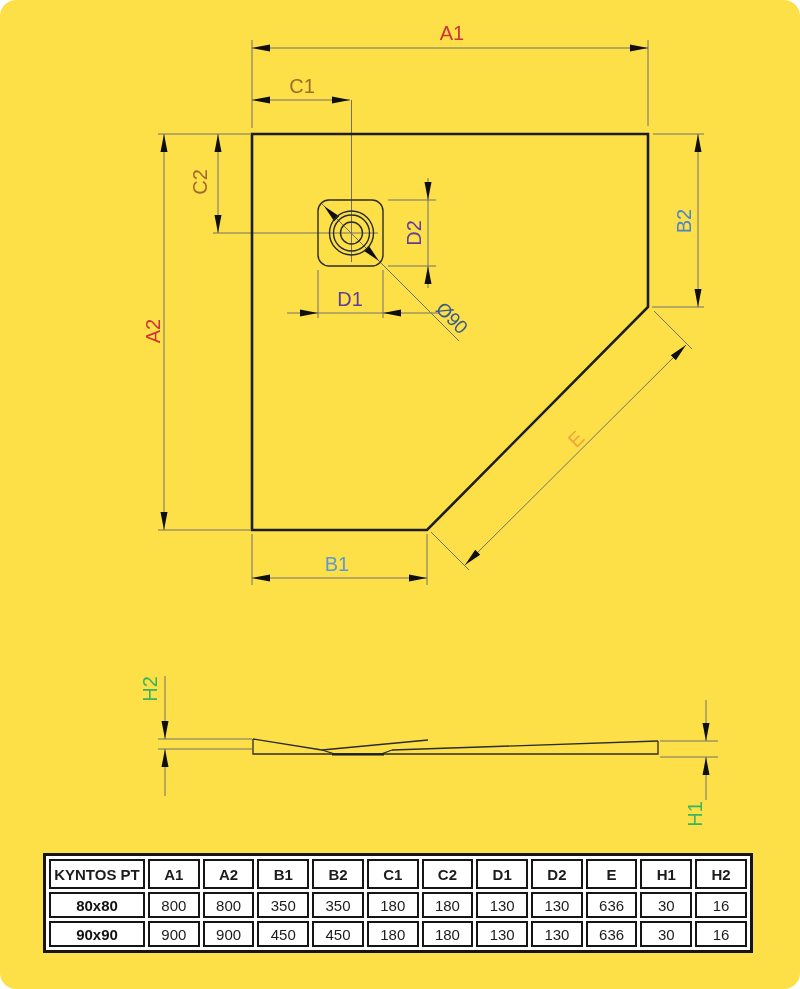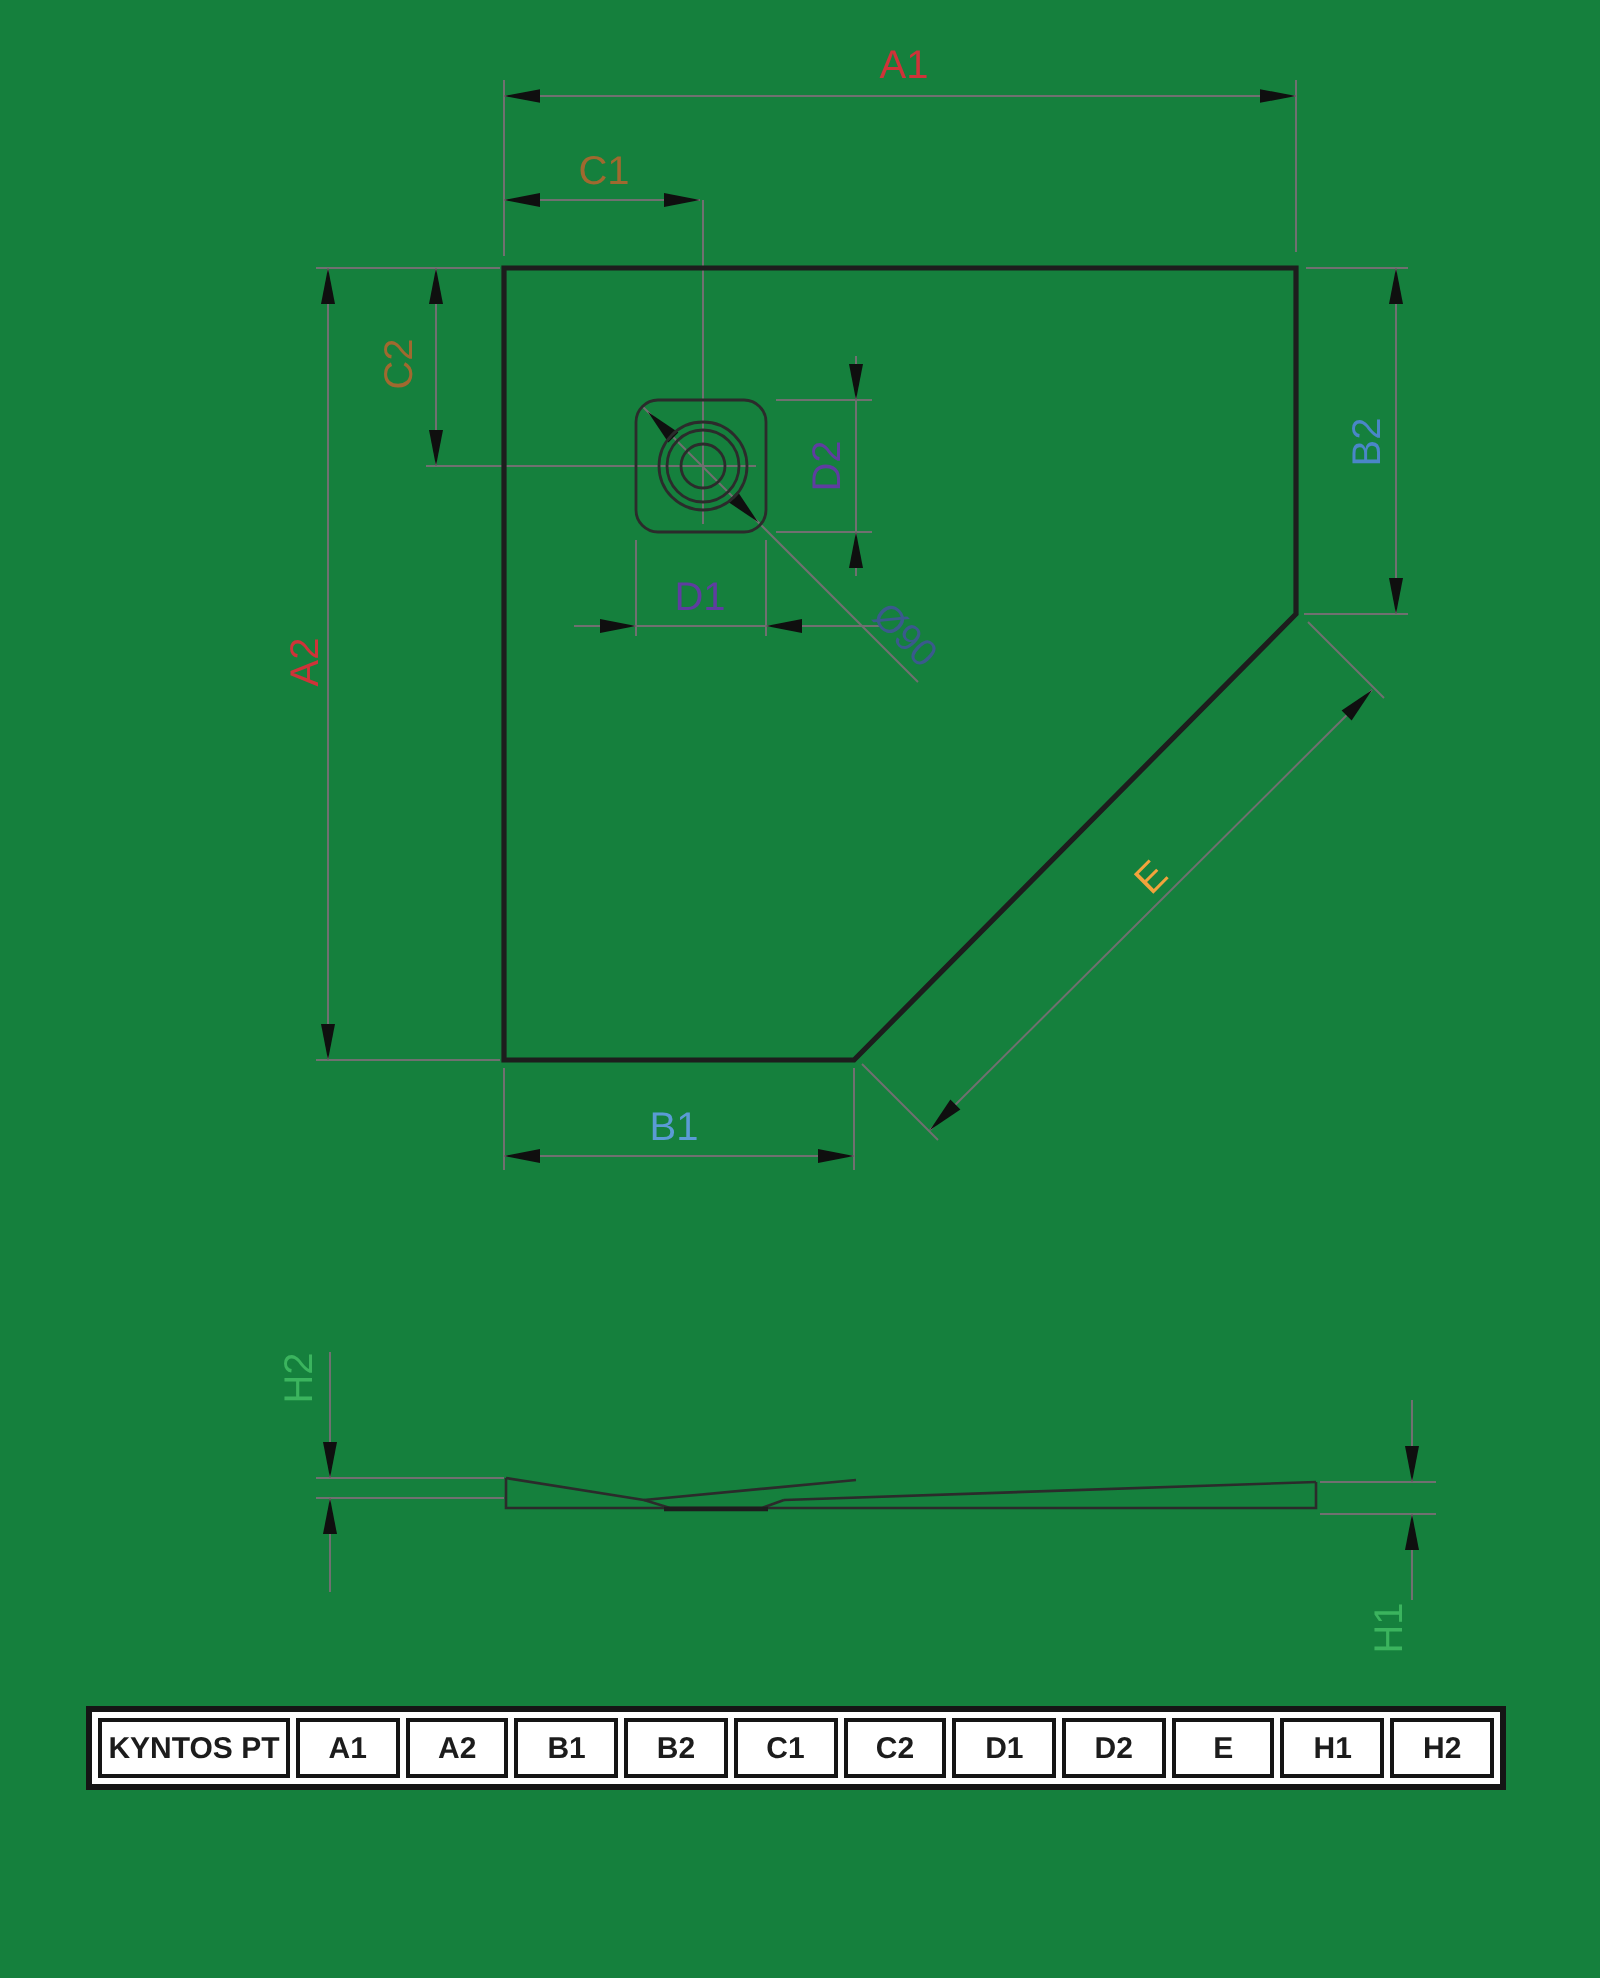--- a/index.html
+++ b/index.html
@@ -1,17 +1,17 @@
 <!DOCTYPE html>
 <html><head>
 <meta charset="utf-8">
 <style>
   html,body{margin:0;padding:0;background:#fff;}
-  .canvas{position:relative;width:800px;height:989px;background:#15803d;overflow:hidden;
-          font-family:"Liberation Sans",sans-serif;}
+  .canvas{position:relative;width:800px;height:989px;background:#fde047;overflow:hidden;
+          font-family:"Liberation Sans",sans-serif;border-radius:16px;}
   svg text{font-family:"Liberation Sans",sans-serif;font-size:20px;}
   .lbl-red{fill:#cf3339;}
   .lbl-blue1{fill:#5b9bd5;}
   .lbl-blue2{fill:#4a86c8;}
   .lbl-brown{fill:#a0692f;}
   .lbl-purple{fill:#5f3da0;}
   .lbl-orange{fill:#f2a33c;}
   .lbl-green{fill:#3bb45e;}
   .lbl-navy{fill:#3a5a8c;font-size:19px;}
   .dim{stroke:#707070;stroke-width:1;fill:none;}
@@ -178,16 +178,44 @@
       <td class="c-blue1">B1</td>
       <td class="c-blue2">B2</td>
       <td class="c-brown">C1</td>
       <td class="c-brown">C2</td>
       <td class="c-purple">D1</td>
       <td class="c-purple">D2</td>
       <td class="c-orange">E</td>
       <td class="c-green">H1</td>
       <td class="c-green">H2</td>
     </tr>
+    <tr>
+      <td class="rowname">80x80</td>
+      <td>800</td>
+      <td>800</td>
+      <td>350</td>
+      <td>350</td>
+      <td>180</td>
+      <td>180</td>
+      <td>130</td>
+      <td>130</td>
+      <td>636</td>
+      <td>30</td>
+      <td>16</td>
+    </tr>
+    <tr>
+      <td class="rowname">90x90</td>
+      <td>900</td>
+      <td>900</td>
+      <td>450</td>
+      <td>450</td>
+      <td>180</td>
+      <td>180</td>
+      <td>130</td>
+      <td>130</td>
+      <td>636</td>
+      <td>30</td>
+      <td>16</td>
+    </tr>
   </tbody>
 </table>
 
 </div>
 
 </body></html>

